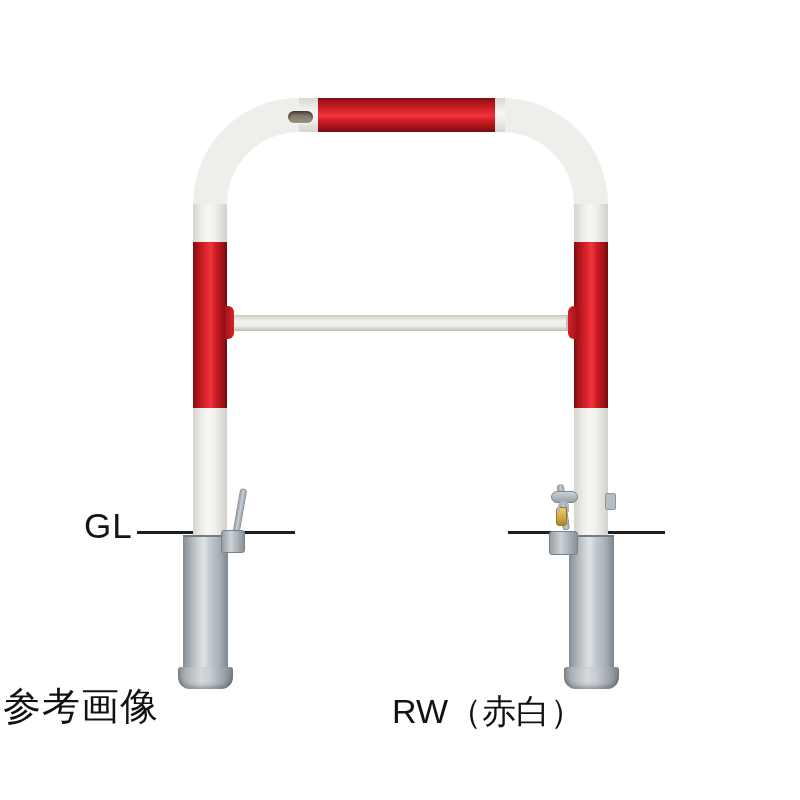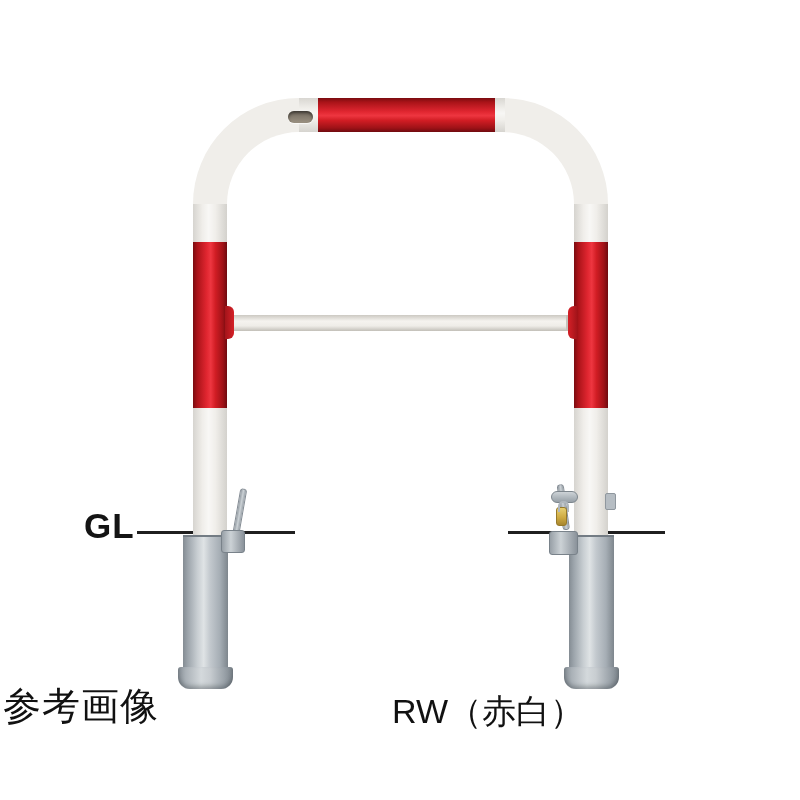--- a/index.html
+++ b/index.html
@@ -128,21 +128,21 @@
     border: 2px solid #b0b7bd; border-bottom: none; border-radius: 5px 5px 0 0;
   }
   .tab-right {
     left: 605px; top: 493px; width: 11px; height: 17px; border-radius: 2px;
     background: #b6bdc3; border: 1px solid #8f979e;
   }
 
   
   .gl-label {
     left: 84px; top: 508px; font-size: 35px; line-height: 1; color: #141414;
-    letter-spacing: 1px; z-index: 8; font-weight: bold;
+    letter-spacing: 1px; z-index: 8;
   }
   .caption { color: #111111; line-height: 1.05; z-index: 8; white-space: nowrap; }
   .caption-left  { left: 3px;  top: 687px; font-size: 38px; letter-spacing: 1px; }
   .caption-right { left: 392px; top: 694px; font-size: 34px; letter-spacing: 0px; }
 </style>
 </head>
 <body>
 
 <div class="stage">
 

